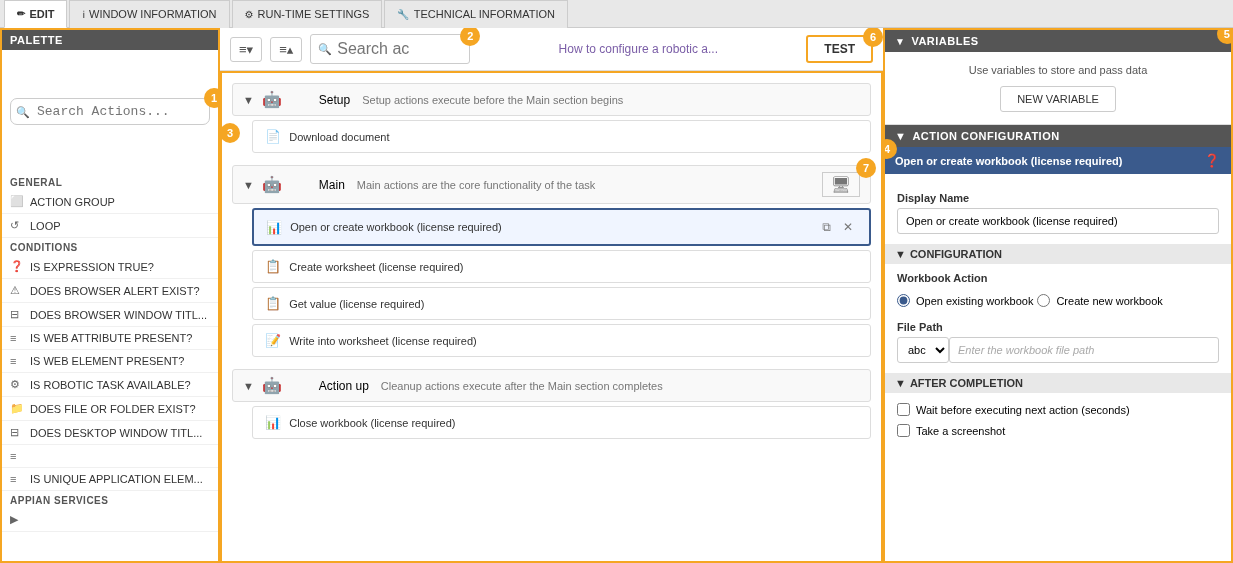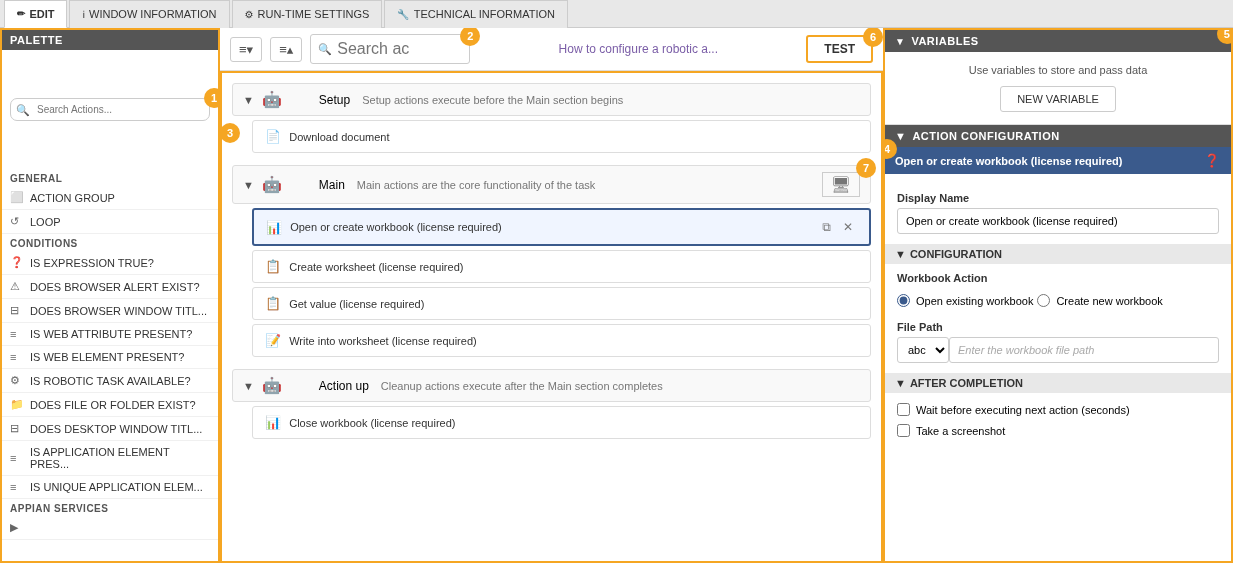--- a/index.html
+++ b/index.html
@@ -62,22 +62,23 @@
     }
     .palette-search-wrap {
       padding: 6px 8px;
       position: relative;
     }
     .palette-search {
       width: 100%;
       padding: 5px 8px 5px 26px;
       border: 1px solid #ccc;
       border-radius: 7px;
-      font-size: 10px;
+      font-size: 13px;
       outline: none;
+      font-family: Liberation Mono, monospace;
     }
     .palette-search-icon {
       position: absolute;
       left: 14px;
       top: 50%;
       transform: translateY(-50%);
       color: #999;
       font-size: 11px;
     }
     .palette-section-label {
@@ -481,21 +482,20 @@
       <div class="palette-item">
         <span class="palette-item-icon">📁</span>
         <span>DOES FILE OR FOLDER EXIST?</span>
       </div>
       <div class="palette-item">
         <span class="palette-item-icon">⊟</span>
         <span>DOES DESKTOP WINDOW TITL...</span>
       </div>
       <div class="palette-item">
         <span class="palette-item-icon">≡</span>
-        <span>IS APPLICATION ELEMENT PRES...</span>
       </div>
       <div class="palette-item">
         <span class="palette-item-icon">≡</span>
         <span>IS UNIQUE APPLICATION ELEM...</span>
       </div>
       <div class="palette-section-label">APPIAN SERVICES</div>
       <div class="palette-item">
         <span class="palette-item-icon">▶</span>
       </div>
     </div>

